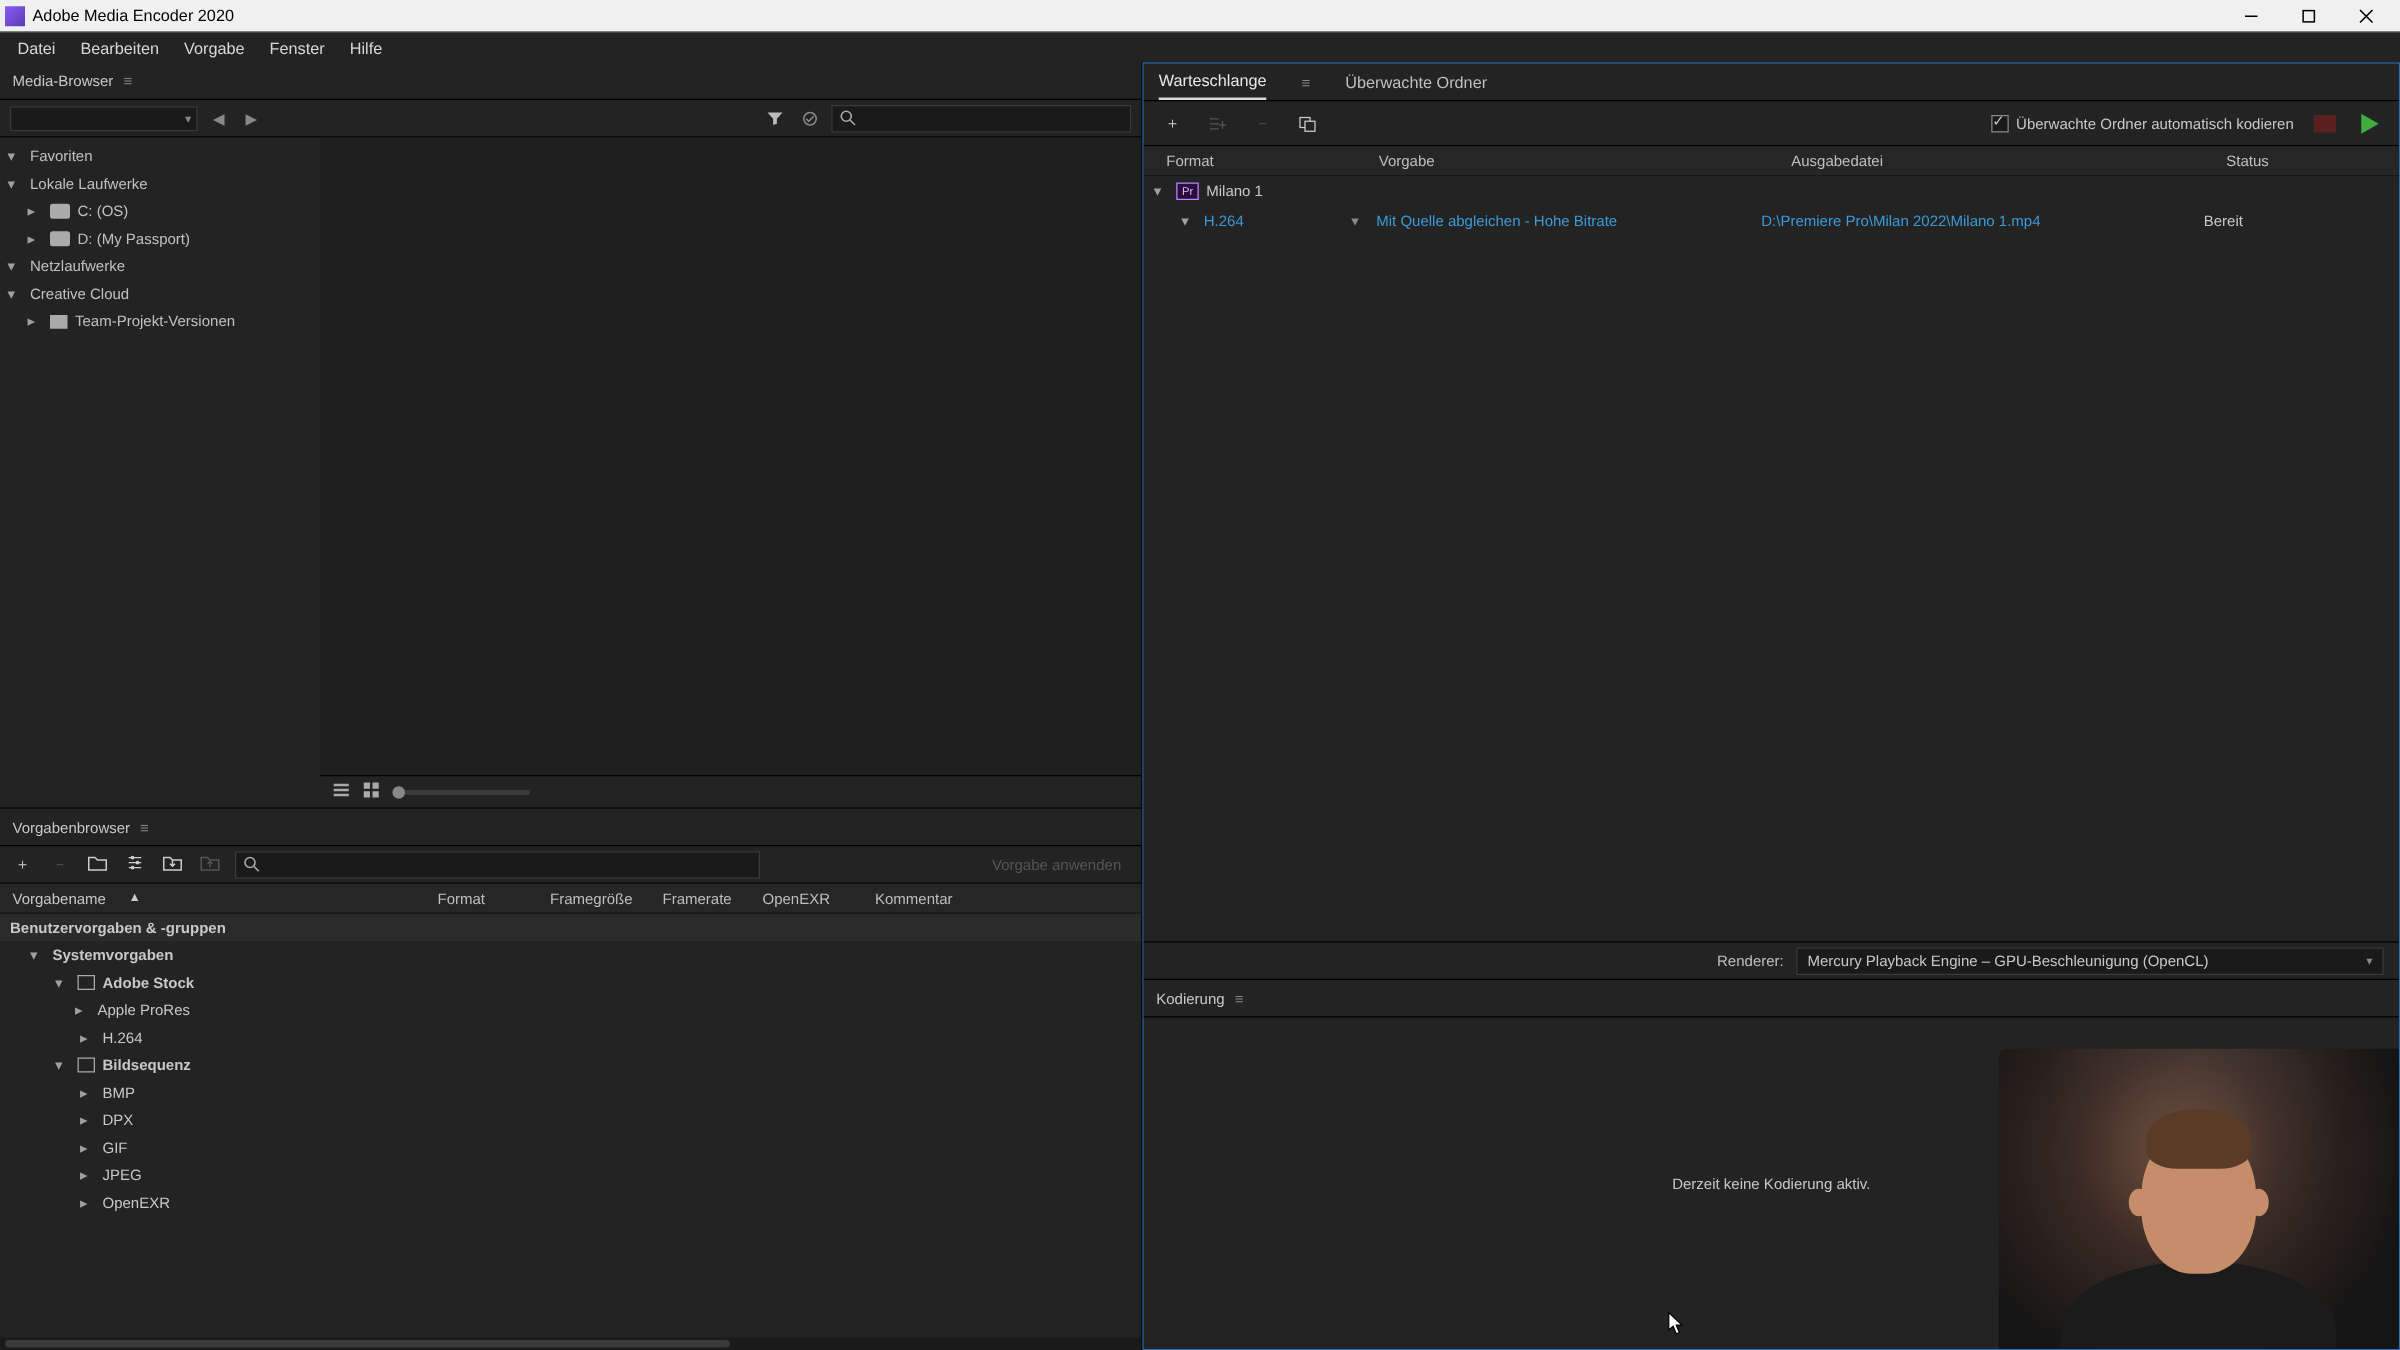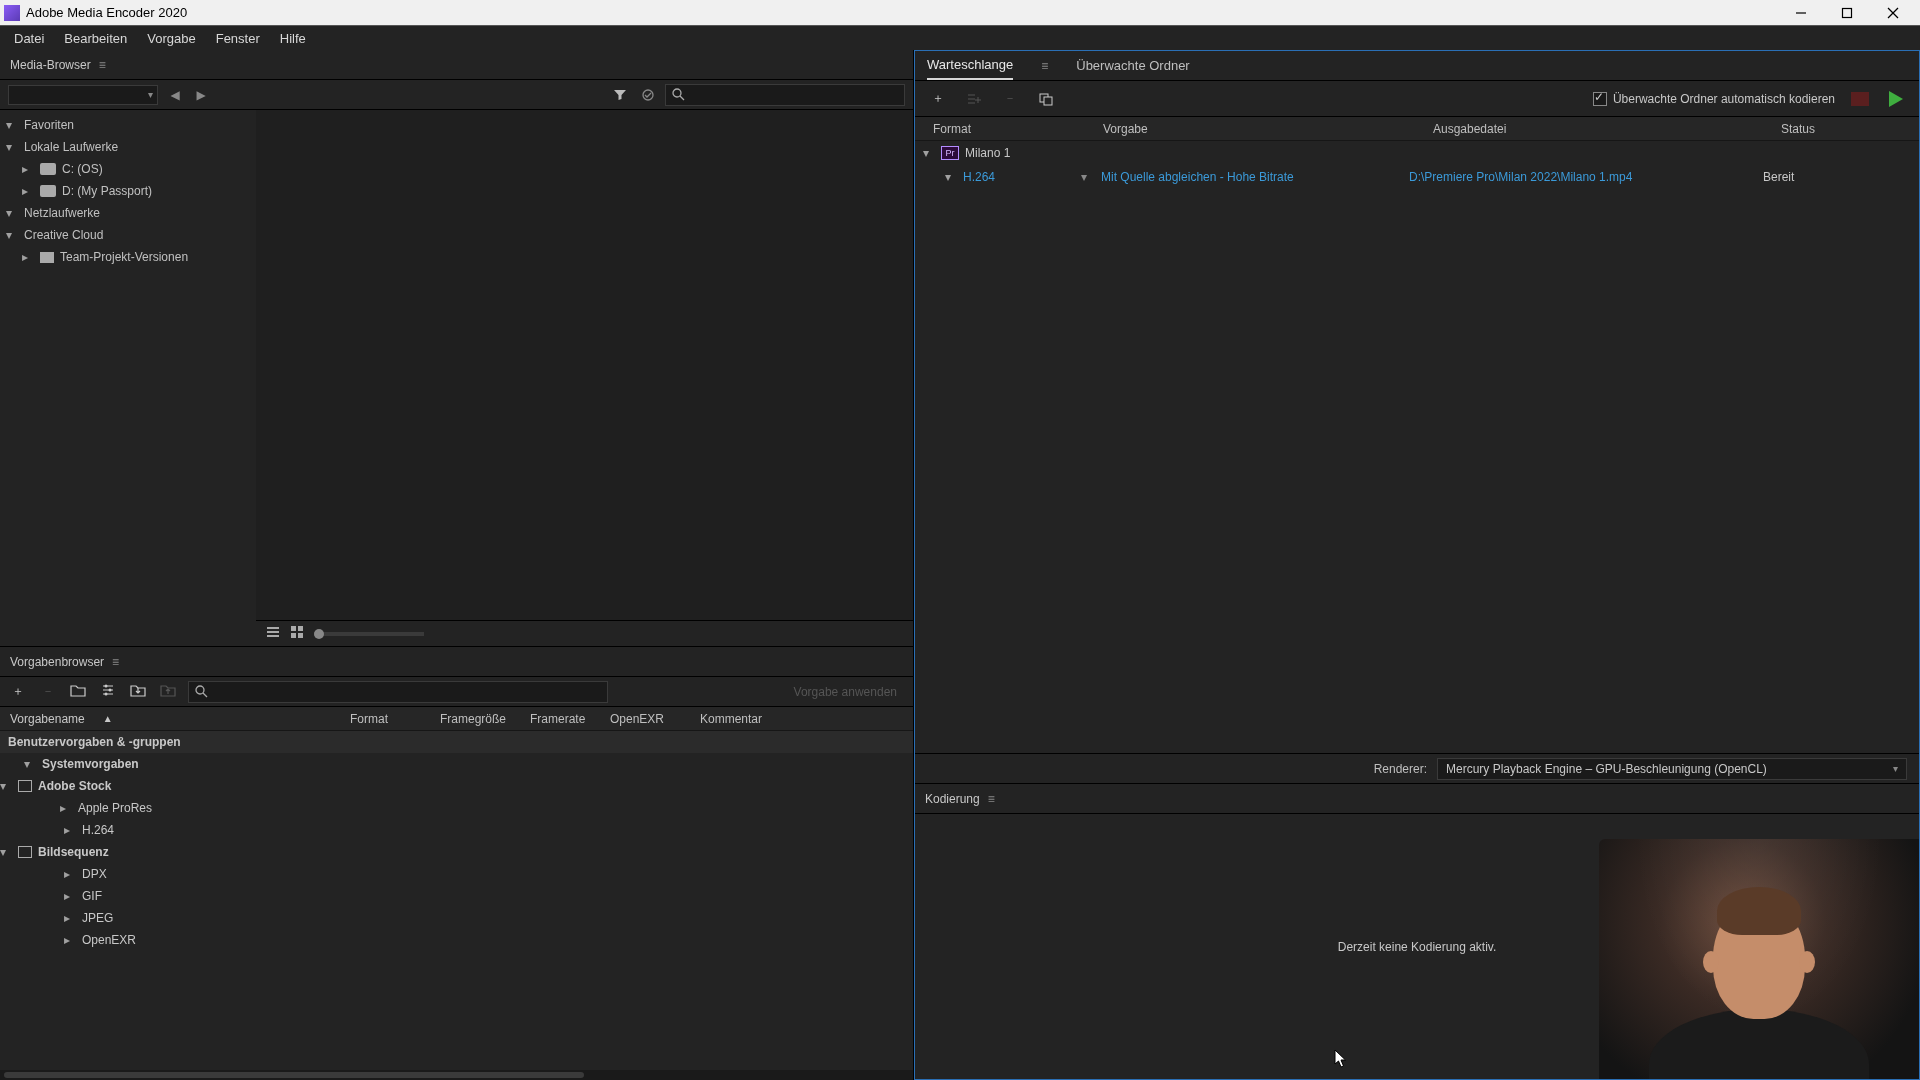--- a/index.html
+++ b/index.html
@@ -53,21 +53,21 @@
 .pb-headers .c-fr{flex:0 0 80px}
 .pb-headers .c-tr{flex:0 0 90px}
 .pb-headers .c-cm{flex:0 0 90px}
 .pb-body{flex:1;overflow:hidden;position:relative}
 .pb-group{height:22px;display:flex;align-items:center;padding-left:8px;gap:6px;font-weight:600;color:#d8d8d8;background:#2b2b2b}
 .pb-row{height:22px;display:flex;align-items:center;gap:6px}
 .pb-row .caret{width:12px}
 .pb-row .caret.exp::before{content:"▾";color:#a0a0a0}
 .pb-row .caret.col::before{content:"▸";color:#a0a0a0}
 .pb-row.ind1{padding-left:24px}
-.pb-row.ind2{}
+.pb-row.ind2{padding-left:44px}
 .pb-row .seticon{width:14px;height:12px;border:1px solid #aaa;display:inline-block}
 .pb-footer-scroll{height:10px;background:#1a1a1a;position:relative}
 .pb-footer-scroll .thumb{position:absolute;left:4px;top:2px;height:6px;width:580px;background:#3a3a3a;border-radius:3px}
 
 .queue-panel{flex:0 0 732px;display:flex;flex-direction:column;background:#232323}
 .queue-tabs{height:30px;display:flex;align-items:center;padding:0 12px;gap:28px;border-bottom:1px solid #000}
 .queue-tabs .tab{color:#bfbfbf;padding:6px 0;font-size:13px}
 .queue-tabs .tab.active{border-bottom:2px solid #d8d8d8;color:#e8e8e8}
 .queue-tools{height:36px;display:flex;align-items:center;padding:0 12px;gap:14px;border-bottom:1px solid #000}
 .queue-tools .qtool{width:22px;height:22px;display:flex;align-items:center;justify-content:center;color:#ccc}
@@ -321,20 +321,24 @@
             <span class="caret col"></span>
             <span>H.264</span>
           </div>
         <div class="pb-row ind2">
             <span class="caret exp"></span>
             <span class="seticon"></span>
             <span style="font-weight:600">Bildsequenz</span>
           </div>
         <div class="pb-row" style="padding-left:64px">
             <span class="caret col"></span>
+            <span>BMP</span>
+          </div>
+        <div class="pb-row" style="padding-left:64px">
+            <span class="caret col"></span>
             <span>DPX</span>
           </div>
         <div class="pb-row" style="padding-left:64px">
             <span class="caret col"></span>
             <span>GIF</span>
           </div>
         <div class="pb-row" style="padding-left:64px">
             <span class="caret col"></span>
             <span>JPEG</span>
           </div>

